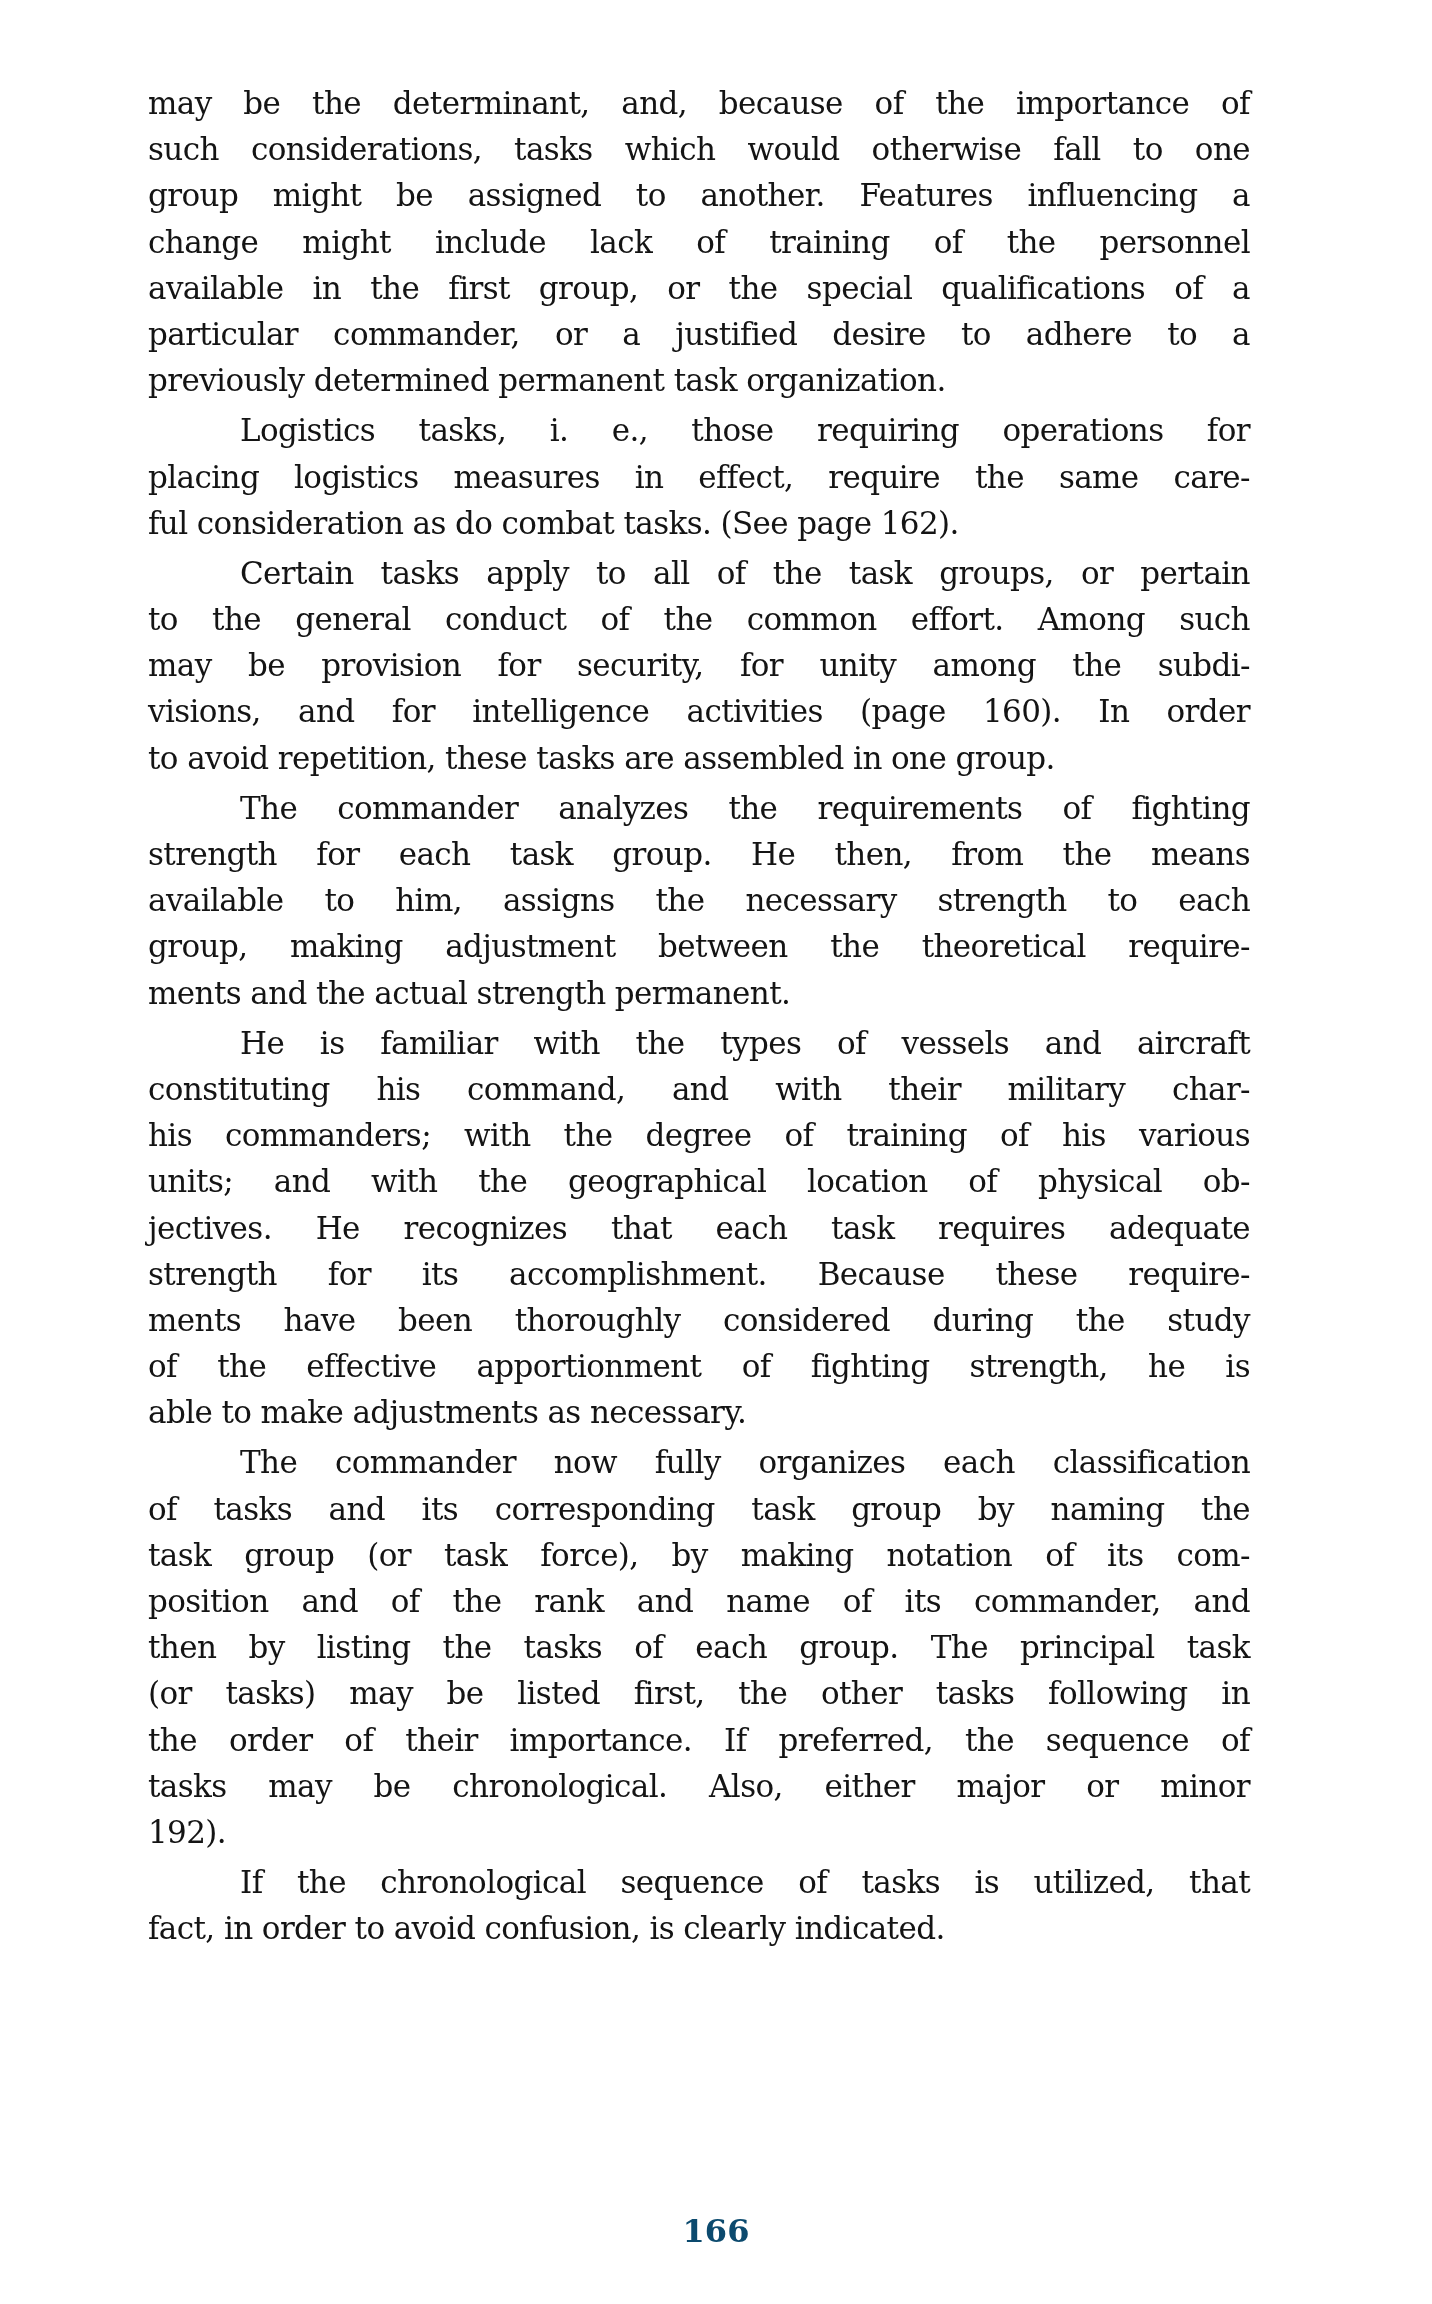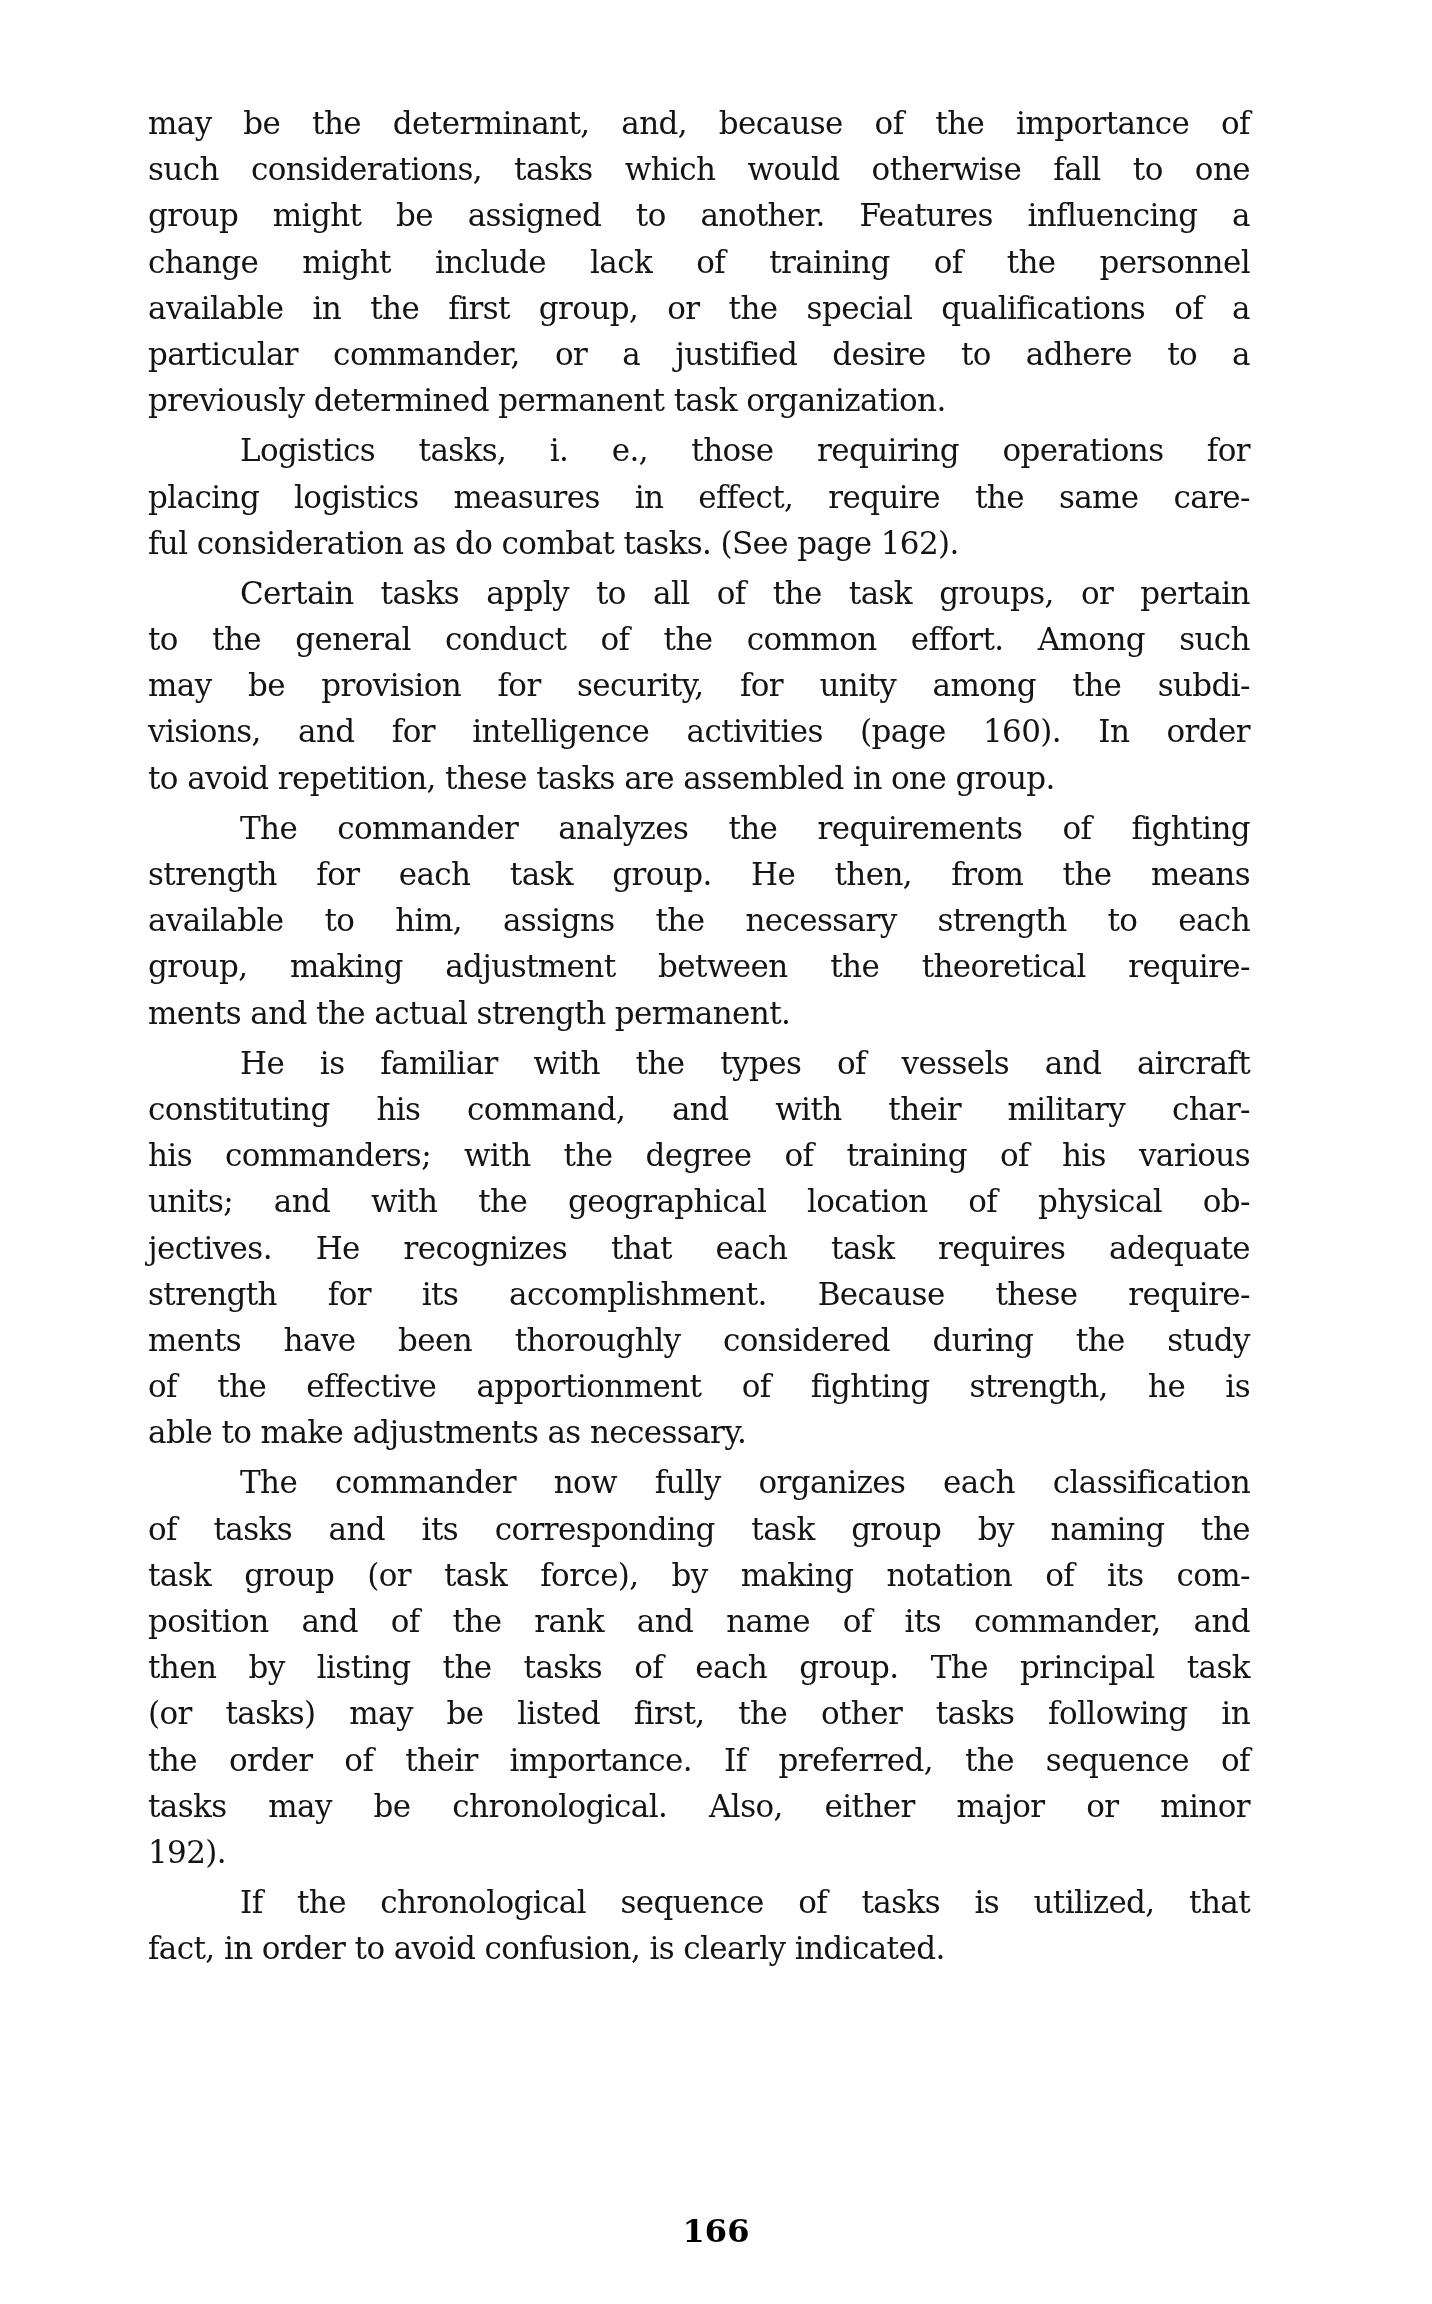--- a/index.html
+++ b/index.html
@@ -1,39 +1,39 @@
 <!DOCTYPE html>
 <html><head>
 <meta charset="utf-8">
 <style>
   html, body { margin: 0; padding: 0; background: #ffffff; }
   body { width: 1432px; height: 2304px; position: relative; overflow: hidden; }
   .page {
     position: absolute; left: 0; top: 0; width: 1432px; height: 2304px; background: #fff;
   }
   .column {
-    position: absolute; left: 148px; top: 100px; width: 1102px;
+    position: absolute; left: 148px; top: 80px; width: 1102px;
     font-family: "DejaVu Serif", "Liberation Serif", serif;
     color: #141414;
     font-size: 31px;
     letter-spacing: -0.6px;
   }
   .para { margin: 0 0 4px 0; }
   .line {
     display: block; height: 46.2px; line-height: 46.2px;
     text-align: justify; text-align-last: justify;
     white-space: nowrap; overflow: visible;
   }
   .line.last { text-align-last: left; }
   .line.indent { padding-left: 92px; }
   .b { font-weight: normal; }
   .pagenum {
     position: absolute; left: 0; width: 1432px; top: 2212px; text-align: center;
     font-family: "DejaVu Serif", "Liberation Serif", serif; font-weight: bold;
-    font-size: 32px; color: #000000;
+    font-size: 32px; color: #0c4a6e;
   }
 </style>
 </head>
 <body>
 
 <div class="page">
   <div class="column" id="column">
       <div class="para">
         <span class="line">may be the determinant, and, because of the importance of</span>
         <span class="line">such considerations, tasks which would otherwise fall to one</span>

